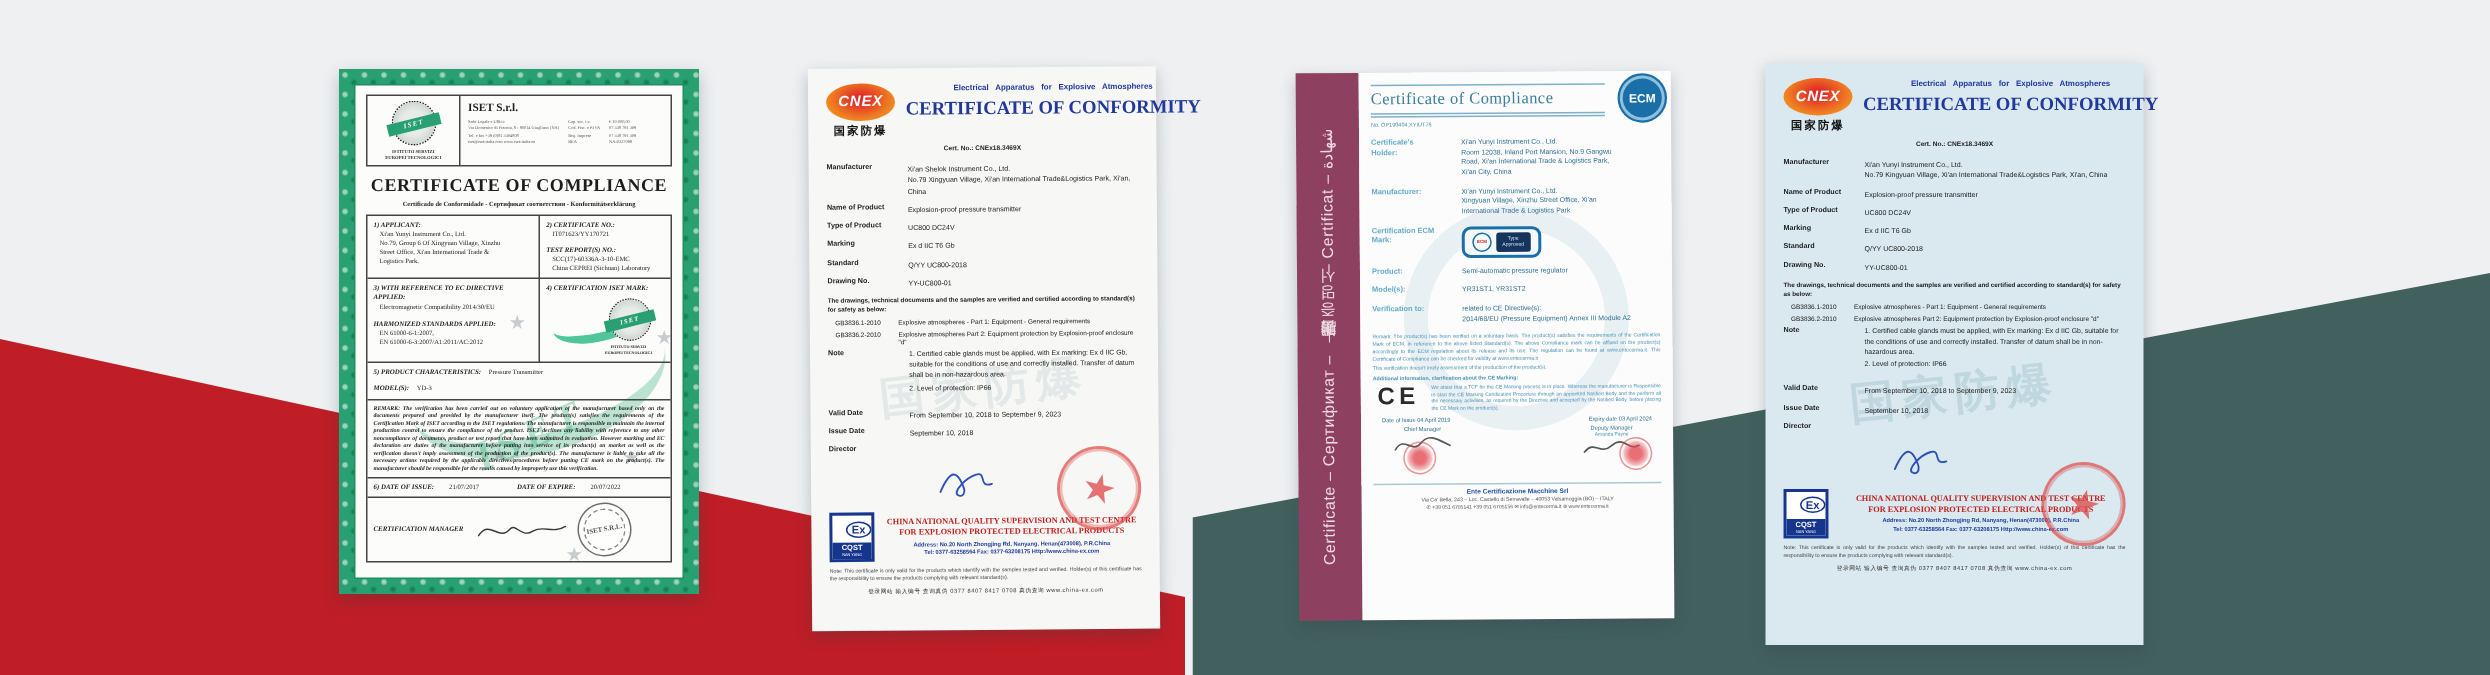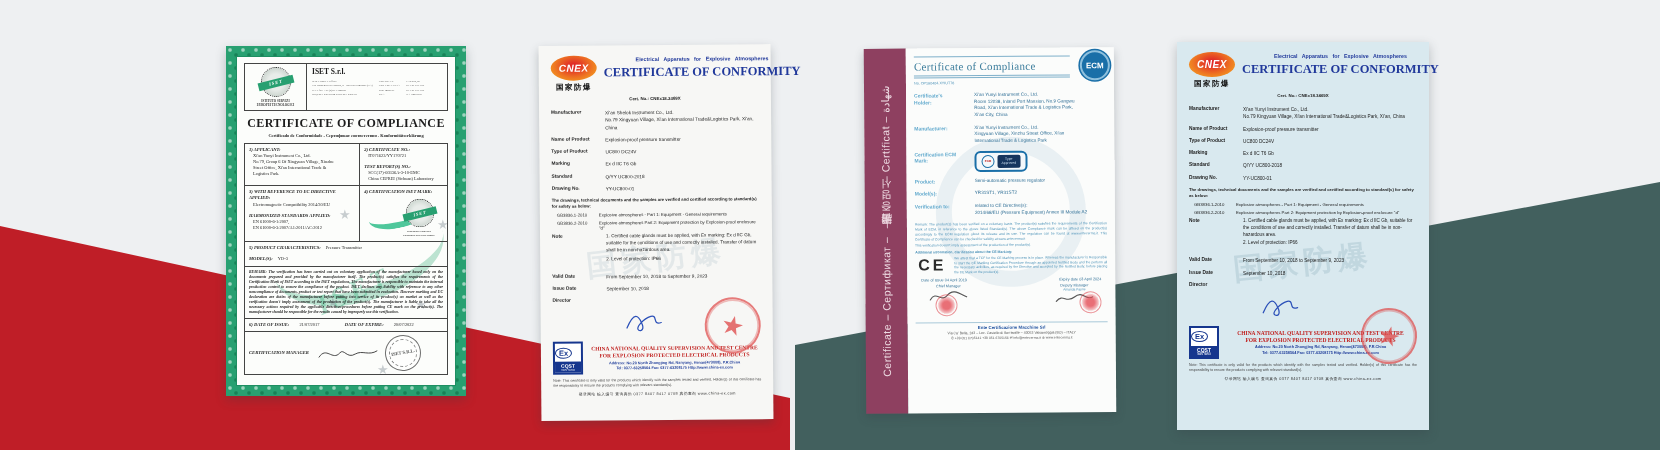--- a/index.html
+++ b/index.html
@@ -74,21 +74,21 @@
   .c2-verify{font-size:4.2px;font-weight:bold;margin:3px 0 3px;line-height:1.4}
   .c2-std{display:flex;margin:0 0 3px 5px;font-size:4.3px}
   .c2-stdcode{flex:0 0 42px}
   .c2-note{display:flex;margin:3px 0 8px}
   .c2-notelines{flex:1;font-size:4.6px;line-height:1.5}
   .c2-note-item{margin-bottom:2px}
   .c2-sig{margin:1px 0 2px 68px}
   .c2-stamp{position:absolute;right:12px;bottom:66px;width:56px;height:56px;border:2px solid rgba(222,70,70,.7);border-radius:50%;box-shadow:inset 0 0 0 1.5px rgba(222,70,70,.35);display:flex;align-items:center;justify-content:center;transform:rotate(14deg);z-index:2!important}
   .c2-stamp-star{color:rgba(222,70,70,.75);font-size:26px}
   .c2-footer{display:flex;gap:5px;align-items:center;margin-top:4px}
-  .c2-ex{flex:0 0 30px;height:33px;border:2px solid #16368e;background:#fff;display:flex;flex-direction:column;align-items:flex-start;justify-content:flex-end}
+  .c2-ex{flex:0 0 30px;height:33px;border:2px solid #16368e;background:#fff;display:flex;flex-direction:column;align-items:flex-end;justify-content:flex-end}
   .c2-ex-ex{flex:1;display:flex;align-items:center;justify-content:center;font-size:7.5px;font-weight:bold;color:#16368e}
   .c2-ex-ex span{border:1px solid #16368e;border-radius:50%;padding:0 3px}
   .c2-ex-band{width:100%;background:#16368e;color:#fff;text-align:center;font-weight:bold;font-size:5px;line-height:1.2;padding:1px 0}
   .c2-ex-ny{font-size:2.6px;display:block;font-weight:normal}
   .c2-centre{flex:1}
   .c2-red{color:#c0211f;font-family:"Liberation Serif","DejaVu Serif",serif;font-weight:bold;font-size:5.5px;text-align:center;line-height:1.3}
   .c2-addr{color:#1f3d9b;font-size:3.8px;font-weight:bold;text-align:center;margin-top:1.5px}
   .c2-footnote{font-size:3.5px;color:#444;margin-top:4px;line-height:1.45;text-align:justify}
   .c2-cn{font-size:3.8px;color:#333;margin-top:3px;letter-spacing:.4px;text-align:center}
 

